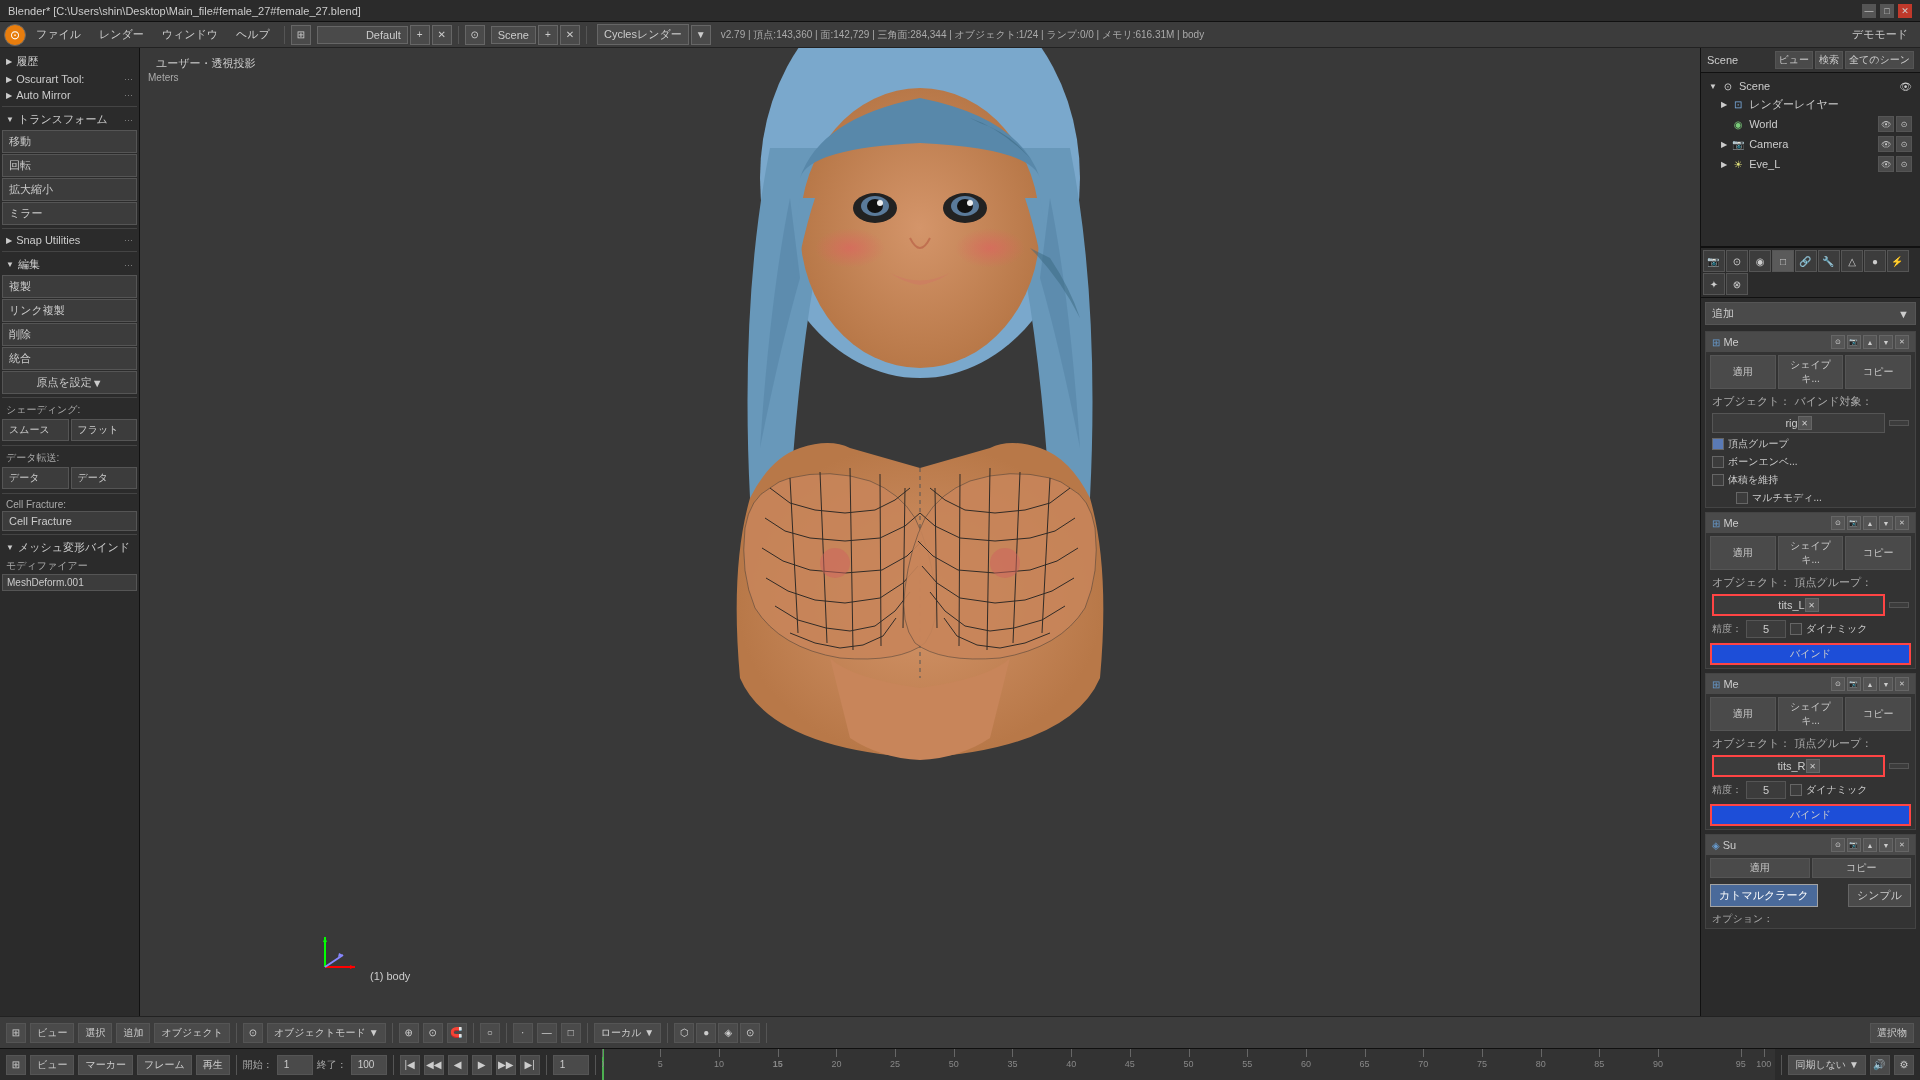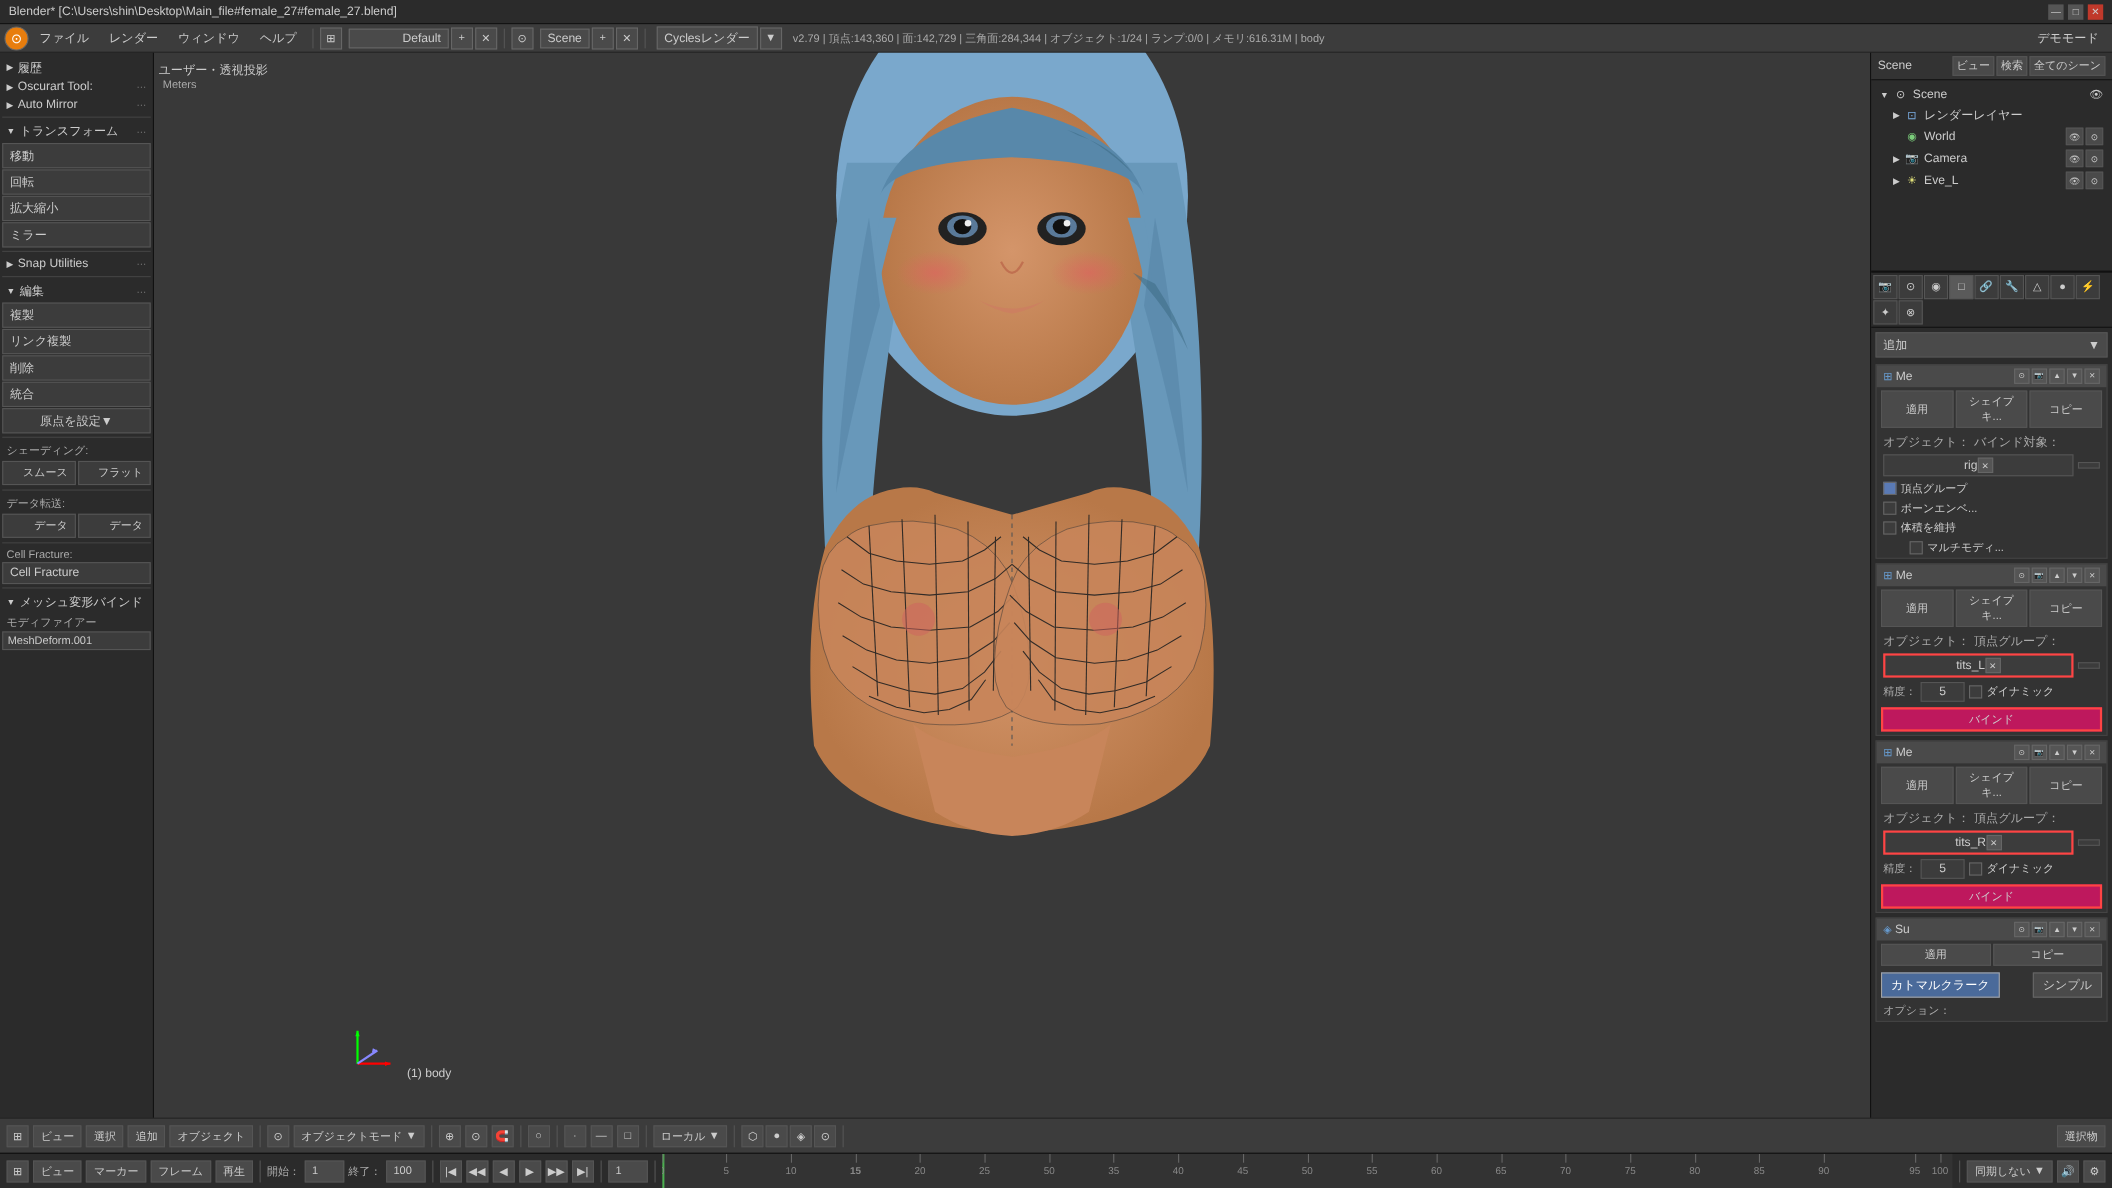--- a/index.html
+++ b/index.html
@@ -122,21 +122,21 @@
       cursor: pointer;
       text-align: left;
     }
     .panel-btn-row {
       display: flex;
       gap: 2px;
       margin: 1px 0;
     }
     .panel-btn-row .panel-btn {
       flex: 1;
-      text-align: right;
+      text-align: left;
       font-size: 10px;
     }
     .panel-label {
       font-size: 10px;
       color: #aaa;
       padding: 2px 4px 0;
     }
     .panel-dropdown {
       background: #3c3c3c;
       border: 1px solid #555;
@@ -166,21 +166,21 @@
     
     #viewport {
       flex: 1;
       background: #393939;
       position: relative;
       overflow: hidden;
     }
     .viewport-label {
       position: absolute;
       top: 8px;
-      left: 4px;
+      left: 16px;
       font-size: 11px;
       color: #ccc;
     }
     .viewport-sublabel {
       position: absolute;
       top: 24px;
       left: 8px;
       font-size: 10px;
       color: #aaa;
     }
@@ -316,21 +316,21 @@
       background: #4a4a4a;
       border: 1px solid #555;
       color: #ccc;
       font-size: 10px;
       padding: 2px 6px;
       cursor: pointer;
       flex: 1;
       text-align: center;
     }
     .mod-btn.primary {
-      background: #be185d;
+      background: #1d4ed8;
       border-color: #6a8ac5;
     }
     .mod-row {
       display: flex;
       align-items: center;
       padding: 2px 6px;
       font-size: 11px;
       gap: 4px;
     }
     .mod-field {

